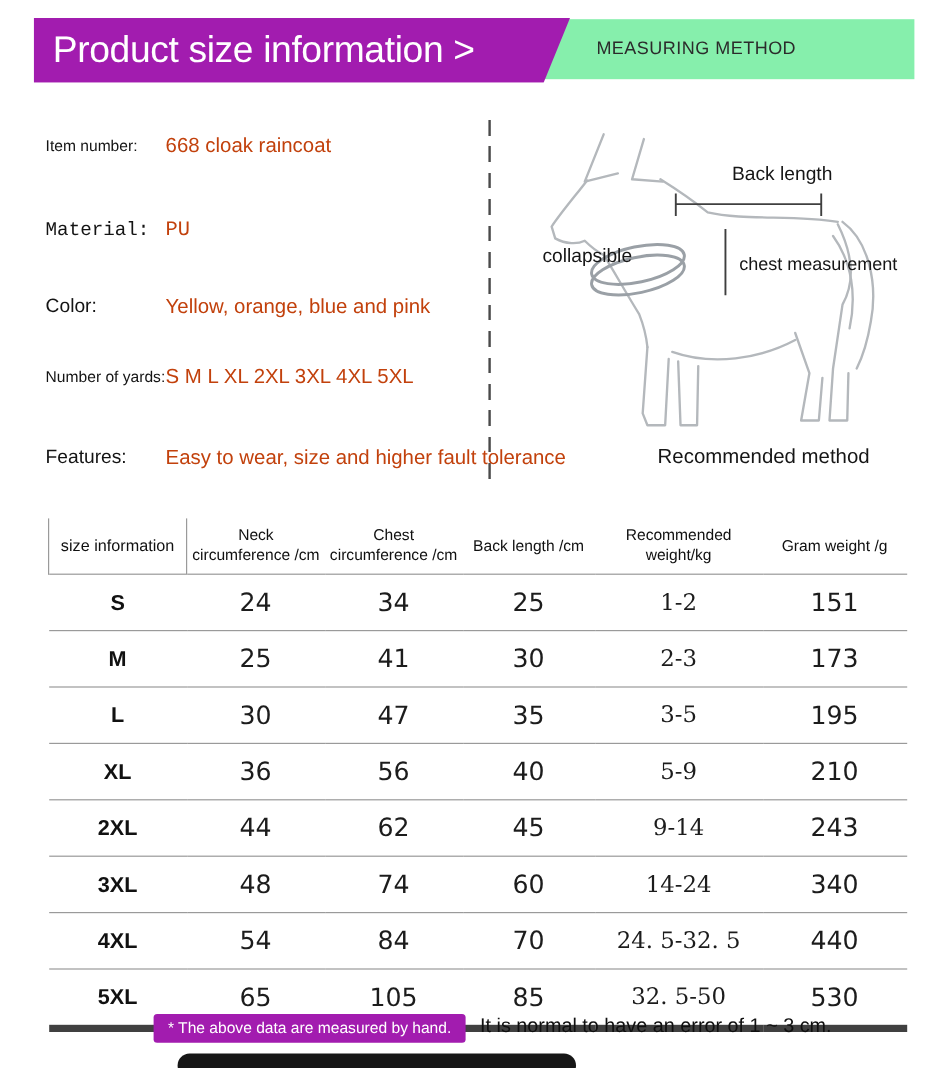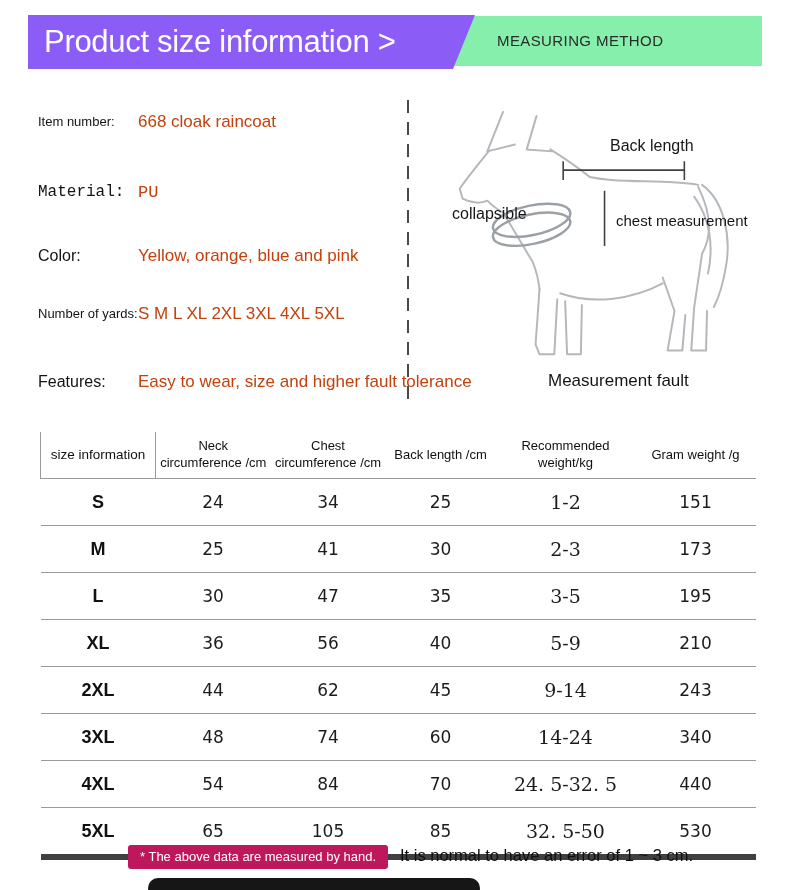--- a/index.html
+++ b/index.html
@@ -12,21 +12,21 @@
   .gray-band{
     position:absolute;left:435px;top:16px;width:327px;height:50px;
     background:#86efac;z-index:1;
   }
   .measuring-label{
     display:block;padding-left:62px;line-height:50px;
     font-size:15px;font-weight:500;letter-spacing:.4px;color:#2b2b2b;
   }
   .blue-banner{
     position:absolute;left:28px;top:15px;width:447px;height:54px;
-    background:#8b5cf6;z-index:2;
+    background:#a21caf;z-index:2;
     clip-path:polygon(0 0,100% 0,calc(100% - 22px) 100%,0 100%);
   }
   .page-title{
     margin:0;padding-left:16px;line-height:54px;
     font-size:31px;font-weight:500;letter-spacing:-.3px;color:#ffffff;
     white-space:nowrap;
   }
   
   .attrs{position:absolute;left:38px;top:104px;width:460px;z-index:3;}
   .attr-row{position:absolute;left:0;display:flex;align-items:center;}
@@ -65,28 +65,28 @@
   .size-table col.c-gram{width:120px;}
   .size-table th{
     height:46px;font-size:13px;font-weight:400;color:#101010;
     text-align:center;vertical-align:middle;line-height:1.3;padding:0 4px;
   }
   .size-table th.th-size{border-left:1px solid #9a9a9a;border-right:1px solid #9a9a9a;font-size:13.5px;text-align:center;}
   .size-table tbody tr{border-top:1px solid #9a9a9a;}
   .size-table tbody tr:last-child{border-bottom:6px solid #404040;}
   .size-table td{
     height:44px;text-align:center;vertical-align:middle;
-    font-family:"DejaVu Sans",sans-serif;font-size:17px;color:#1c1c1c;
+    font-family:"DejaVu Sans",sans-serif;font-size:21px;color:#1c1c1c;
   }
   .size-table td.td-size{font-family:"Liberation Sans",sans-serif;font-weight:700;font-size:18px;color:#111;}
   .size-table td.td-weight{font-family:"DejaVu Serif",serif;font-size:19px;}
   
   .note-pill{
     position:absolute;left:128px;top:845px;height:24px;line-height:24px;
-    padding:0 12px;background:#be185d;color:#ffffff;font-size:13px;
+    padding:0 12px;background:#a21caf;color:#ffffff;font-size:13px;
     border-radius:3px;white-space:nowrap;z-index:3;
   }
   .error-text{
     position:absolute;left:400px;top:846px;font-size:16.5px;color:#101010;
     white-space:nowrap;z-index:3;
   }
   .bottom-bar{
     position:absolute;left:148px;bottom:-8px;width:332px;height:20px;
     background:#161616;border-radius:10px;z-index:3;
   }
@@ -159,21 +159,21 @@
     <g stroke="#3f3f3f" stroke-width="1.6" fill="none">
       <path d="M125,73 L248,73"></path>
       <path d="M125,64 L125,83"></path>
       <path d="M248,64 L248,83"></path>
       <path d="M167,94 L167,150"></path>
     </g>
   </svg>
   <span class="diag-label lbl-back">Back length</span>
   <span class="diag-label lbl-collapsible">collapsible</span>
   <span class="diag-label lbl-chest">chest measurement</span>
-  <span class="diag-label lbl-caption">Measurement fault</span>
+  <span class="diag-label lbl-caption">Recommended method</span>
 
   <table class="size-table">
     <colgroup>
       <col class="c-size">
         <col class="c-neck">
         <col class="c-chest">
       <col class="c-back">
         <col class="c-weight">
         <col class="c-gram">
     </colgroup>

